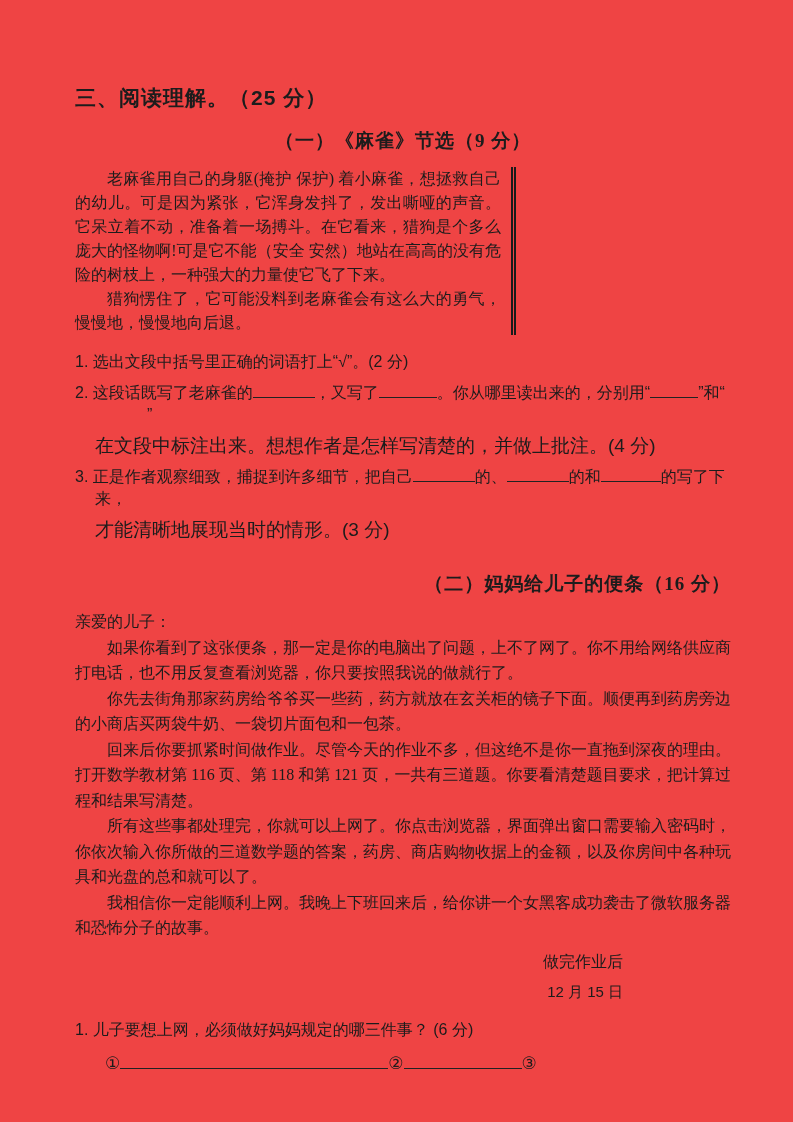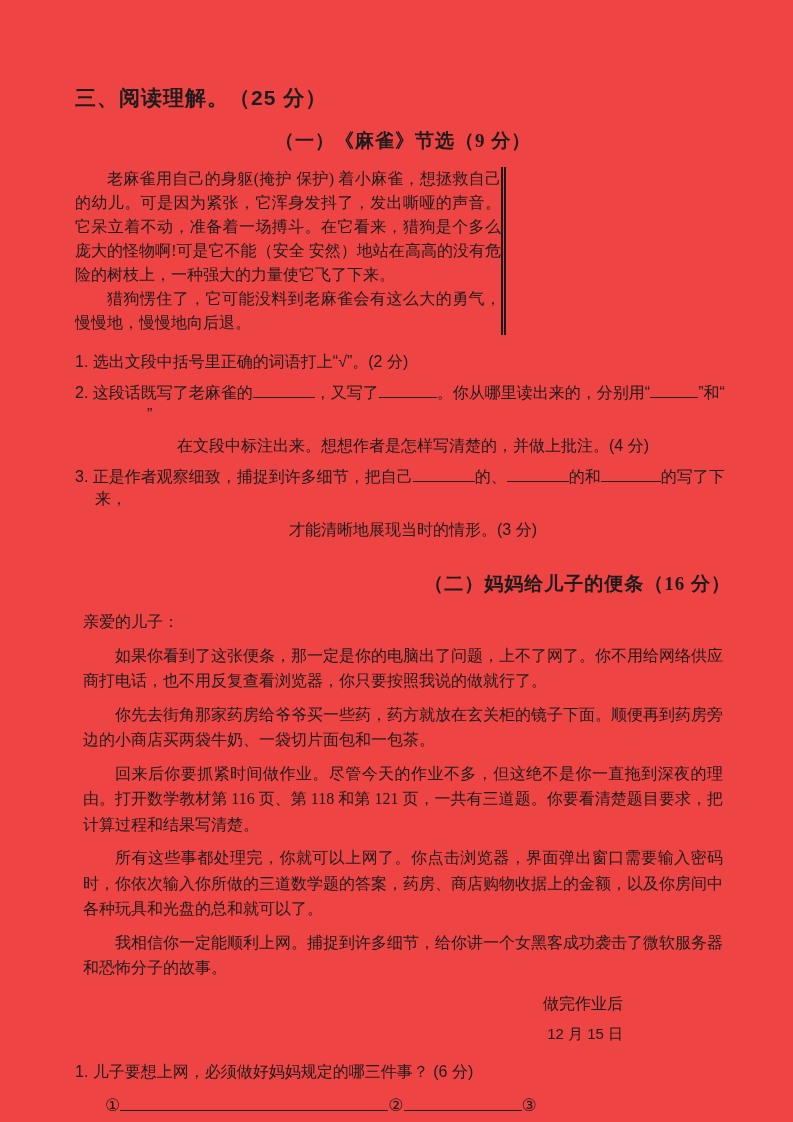--- a/index.html
+++ b/index.html
@@ -33,20 +33,21 @@
   .sub-title2{
     text-align:right;
     font-size:19px;font-weight:bold;
     margin:30px 0 12px 0;
     letter-spacing:1px;
   }
   
   .passage-box{
     width:426px;
     border-right:5px double #1a1a1a;
+    padding-right:10px;
     box-sizing:content-box;
     font-family:Liberation Serif, serif;
   }
   .passage-box p{
     margin:0;
     font-size:16px;
     line-height:24px;
     text-indent:2em;
     text-align:justify;
   }
@@ -55,25 +56,24 @@
   .q{
     font-family:"Liberation Sans","DejaVu Sans",sans-serif;
     font-size:16px;
     line-height:22px;
     margin:0 0 9px 0;
     padding-left:20px;
     text-indent:-20px;
   }
   .q-cont{
     font-family:"Liberation Sans","DejaVu Sans",sans-serif;
-    font-size:16px;
+    font-size:19px;
     line-height:22px;
     margin:0 0 9px 0;
     padding-left:20px;
-    text-align:center;
   }
   .q-num{display:inline;}
   .blank{
     display:inline-block;
     border-bottom:1px solid #222;
     height:15px;
     vertical-align:baseline;
   }
   .w62{width:62px;} .w58{width:58px;} .w48{width:48px;} .w60{width:60px;}
   .wavy-blank{
@@ -84,21 +84,21 @@
     text-decoration-style:wavy;
     text-decoration-thickness:1px;
     text-decoration-color:#222;
     white-space:pre;
     overflow:hidden;
     vertical-align:baseline;
   }
   
   .letter{margin-top:4px;}
   .letter p{
-    margin:8px;
+    margin:0;
     font-size:16px;
     line-height:25.5px;
     text-align:justify;
   }
   .letter p.body{text-indent:2em;}
   .signature{
     text-align:right;
     padding-right:108px;
     font-size:16px;
     line-height:30px;
@@ -143,21 +143,21 @@
     </div>
 
     <div class="sub-title2">（二）妈妈给儿子的便条（16 分）</div>
 
     <div class="letter">
       <p>亲爱的儿子：</p>
       <p class="body">如果你看到了这张便条，那一定是你的电脑出了问题，上不了网了。你不用给网络供应商打电话，也不用反复查看浏览器，你只要按照我说的做就行了。</p>
       <p class="body">你先去街角那家药房给爷爷买一些药，药方就放在玄关柜的镜子下面。顺便再到药房旁边的小商店买两袋牛奶、一袋切片面包和一包茶。</p>
       <p class="body">回来后你要抓紧时间做作业。尽管今天的作业不多，但这绝不是你一直拖到深夜的理由。打开数学教材第 116 页、第 118 和第 121 页，一共有三道题。你要看清楚题目要求，把计算过程和结果写清楚。</p>
       <p class="body">所有这些事都处理完，你就可以上网了。你点击浏览器，界面弹出窗口需要输入密码时，你依次输入你所做的三道数学题的答案，药房、商店购物收据上的金额，以及你房间中各种玩具和光盘的总和就可以了。</p>
-      <p class="body">我相信你一定能顺利上网。捕捉到许多细节，给你讲一个女黑客成功袭击了微软服务器和恐怖分子的故事。</p>
+      <p class="body">我相信你一定能顺利上网。我晚上下班回来后，给你讲一个女黑客成功袭击了微软服务器和恐怖分子的故事。</p>
       <div class="signature">
         <div>做完作业后</div>
         <div class="date">12 月 15 日</div>
       </div>
     </div>
 
     <div class="p2-questions">
       <div class="q"><span class="q-num">1.</span> <span>儿子要想上网，必须做好妈妈规定的哪三件事？ (6 分)</span></div>
 
       <div class="ans-line"><span>①</span><span class="blank wL"></span><span>②</span><span class="blank wM"></span><span>③</span></div>

